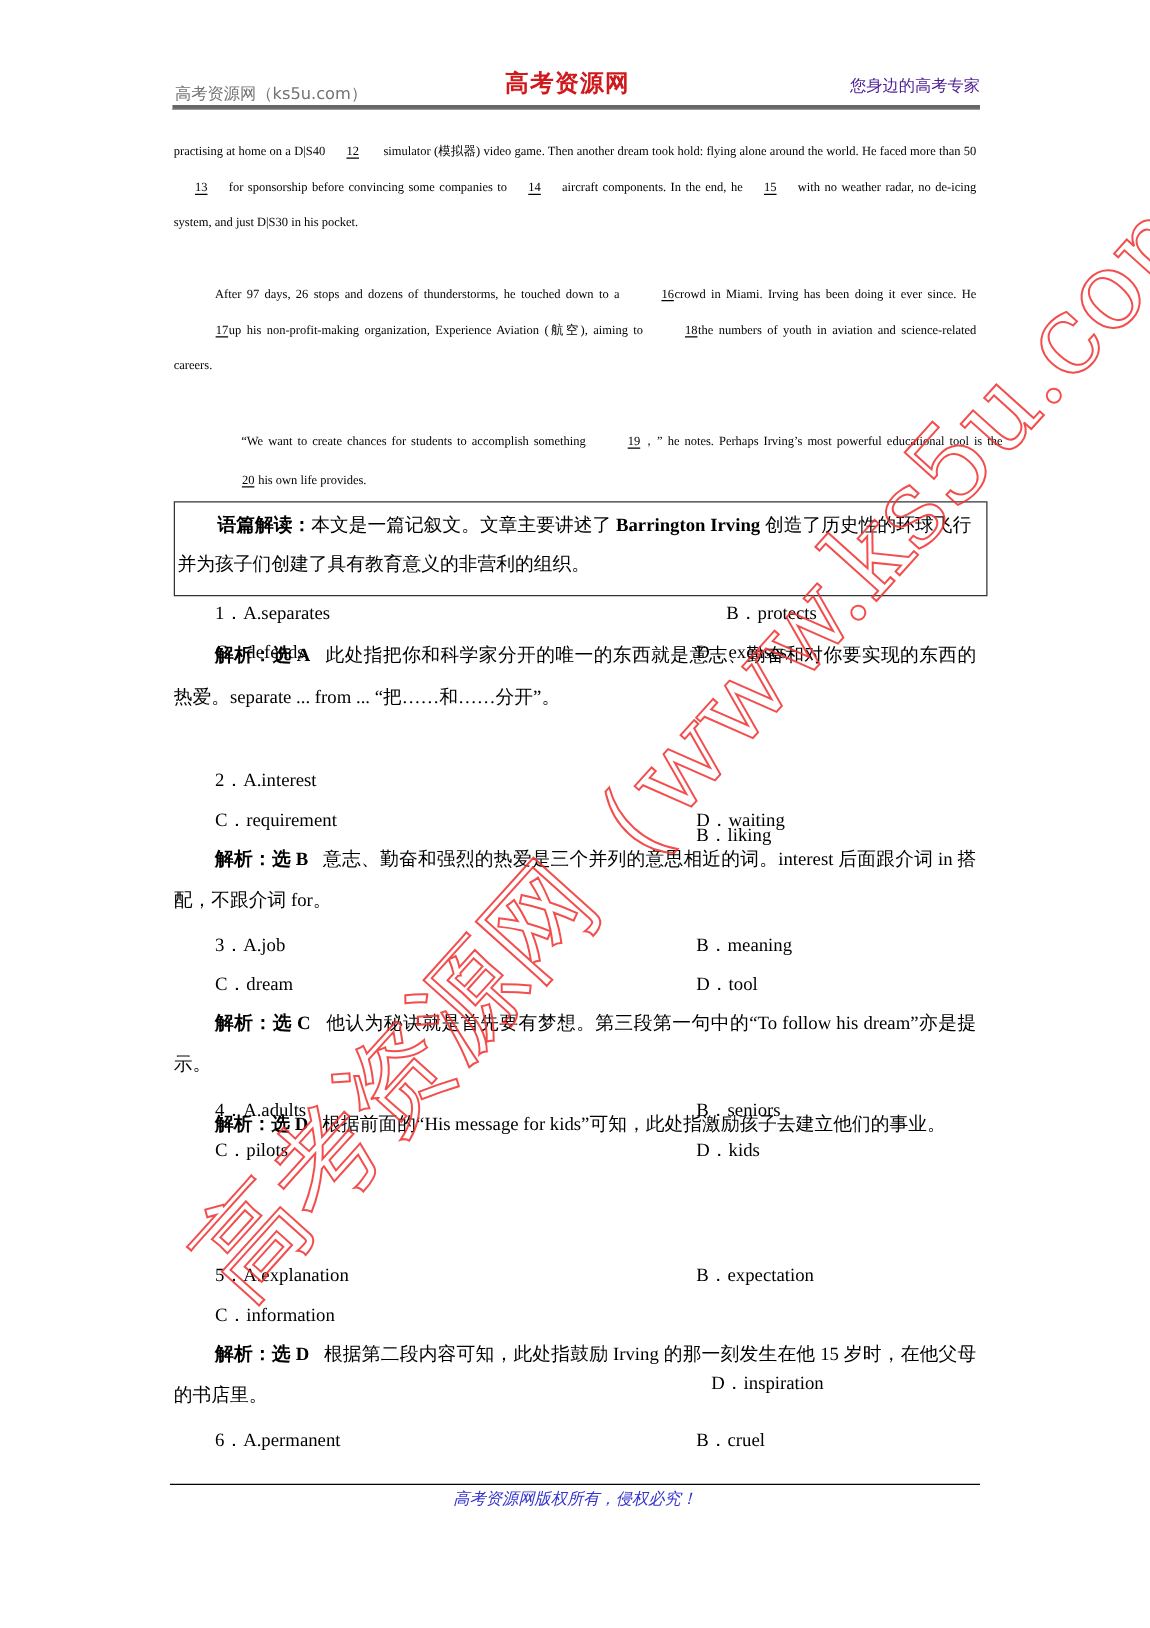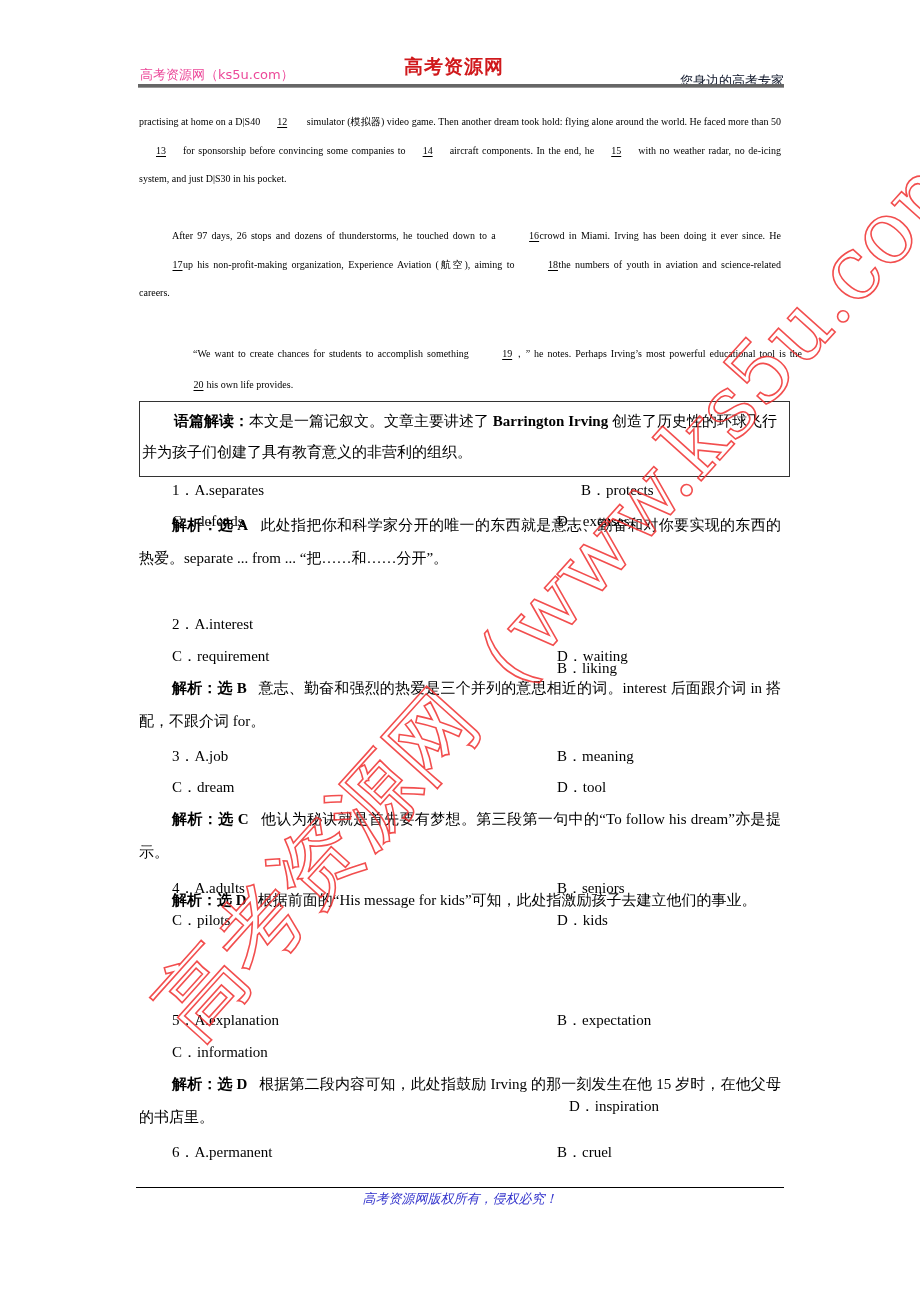--- a/index.html
+++ b/index.html
@@ -2,25 +2,25 @@
 <html><head>
 <meta charset="utf-8">
 <style>
   html, body { margin: 0; padding: 0; background: #ffffff; }
   body { width: 920px; height: 1302px; position: relative; overflow: hidden;
          font-family: "Liberation Serif", "DejaVu Serif", serif; color: #000; }
   .page { position: absolute; left: 0; top: 0; width: 920px; height: 1302px; }
 
   
   .hdr { position: absolute; left: 138px; top: 52px; width: 646px; height: 34px; }
-  .hdr-left { position: absolute; left: 2px; top: 14px; font-size: 13px; color: #ec4899;
+  .hdr-left { position: absolute; left: 2px; top: 14px; font-size: 13px; color: #737373;
               font-family: "DejaVu Sans", sans-serif; }
   .hdr-logo { position: absolute; left: 266px; top: 2px; font-size: 19px; font-weight: bold;
               color: #d0191c; letter-spacing: 1px; font-family: "DejaVu Serif", serif; }
-  .hdr-right { position: absolute; right: 0; top: 20px; font-size: 13px; color: #0f172a;
+  .hdr-right { position: absolute; right: 0; top: 8px; font-size: 13px; color: #4c1d95;
                font-family: "DejaVu Sans", sans-serif; }
   .hdr-rule { position: absolute; left: 138px; top: 84px; width: 646px; height: 3px;
               background: #666; border-bottom: 1px solid #999; }
 
   
   .para { position: absolute; left: 139px; width: 642px; font-size: 10px; font-weight: normal;
           line-height: 28.5px; text-align: justify; }
   .para.indent { text-indent: 33px; }
   .blank { display: inline-block; min-width: 44px; text-align: center; text-decoration: underline;
            text-underline-offset: 2px; }

